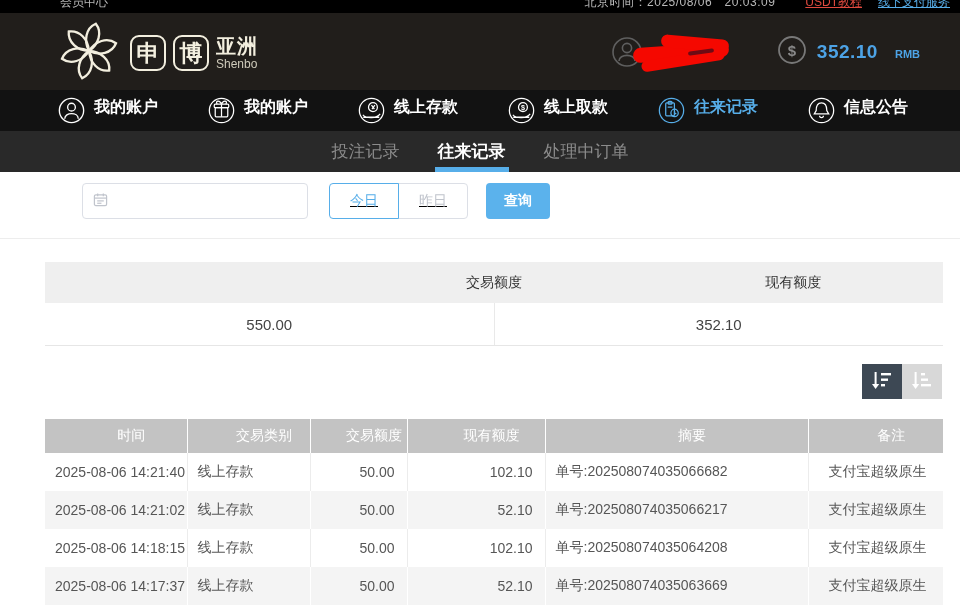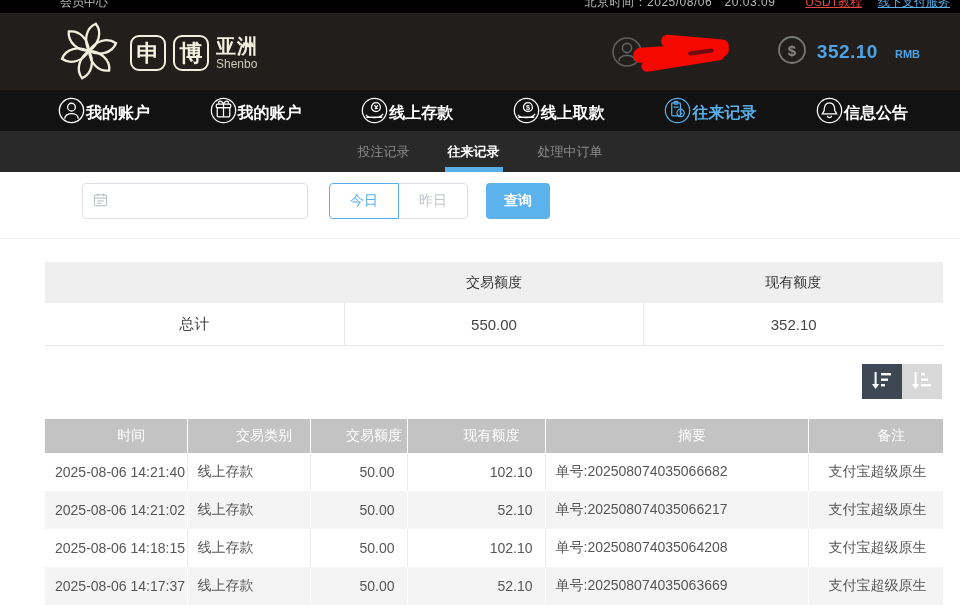--- a/index.html
+++ b/index.html
@@ -29,36 +29,36 @@
   .scr { position:absolute; background:#f50800; border-radius:8px; }
   .scr1 { left:0; top:9px; width:96px; height:15px; transform:rotate(-4deg); }
   .scr2 { left:28px; top:1px; width:68px; height:13px; transform:rotate(5deg); }
   .scr3 { left:8px; top:19px; width:84px; height:11px; transform:rotate(-9deg); }
   .scr4 { left:55px; top:14px; width:26px; height:4px; background:#6d0b14; transform:rotate(-8deg); border-radius:2px;}
   .balance { display:flex; align-items:center; margin-left:46px; }
   .balance-amt { color:#4da3e6; font-size:19px; font-weight:bold; margin-left:10px; letter-spacing:.5px; }
   .balance-cur { color:#4da3e6; font-size:11px; font-weight:bold; margin-left:17px; margin-top:4px; }
   
   .nav { position:absolute; top:90px; left:0; right:0; height:41px; background:#121212; display:flex; align-items:center; justify-content:space-between; padding:0 52px 0 58px; }
-  .nav-item { display:flex; align-items:flex-end; gap:1px; color:#fff; font-size:16px; font-weight:bold; cursor:pointer; white-space:nowrap; }
+  .nav-item { display:flex; align-items:flex-start; gap:9px; color:#fff; font-size:16px; font-weight:bold; cursor:pointer; white-space:nowrap; }
   .nav-item.active { color:#57aee9; }
   .nav-item svg { display:block; }
   
   .subtabs { position:absolute; top:131px; left:0; right:0; height:41px; background:#292929; display:flex; align-items:stretch; justify-content:center; gap:38px; }
-  .subtab { display:flex; align-items:center; color:#8c8c8c; font-size:13px; cursor:pointer; position:relative; }
+  .subtab { display:flex; align-items:center; color:#8c8c8c; font-size:17px; cursor:pointer; position:relative; }
   .subtab.active { color:#fff; font-weight:bold; }
   .subtab.active::after { content:""; position:absolute; left:-3px; right:-3px; bottom:0; height:5px; background:#57aee9; }
   
   .filter-row { position:absolute; top:183px; left:60px; height:36px; display:flex; align-items:center; }
   .select-box { width:180px; height:36px; border:1px solid #dcdfe6; border-radius:4px; position:relative; display:flex; align-items:center; padding:0 26px 0 6px; cursor:pointer; background:#fff; }
   .tag { background:#e9f4fc; color:#5fb0e8; font-size:13px; padding:3px 7px; border-radius:3px; display:flex; align-items:center; gap:6px; }
   .tag-close { color:#a9cfec; font-size:12px; cursor:pointer; line-height:1; }
   .caret { position:absolute; right:10px; top:14px; width:0; height:0; border-left:5px solid transparent; border-right:5px solid transparent; border-top:6px solid #c0c4cc; }
   .date-box { margin-left:22px; width:226px; height:36px; border:1px solid #dcdfe6; border-radius:4px; display:flex; align-items:center; gap:9px; padding:0 10px; color:#9aa0a6; font-size:14px; cursor:pointer; background:#fff; }
-  .quick-group { margin-left:21px; display:flex; }
+  .quick-group { margin-left:21px; display:flex;text-decoration:underline; }
   .quick-btn { width:70px; height:36px; background:#fff; border:1px solid #dcdfe6; color:#c0c4cc; font-size:14px; display:flex; align-items:center; justify-content:center; cursor:pointer; margin-left:-1px; position:relative; }
   .quick-btn:first-child { border-radius:4px 0 0 4px; margin-left:0; }
   .quick-btn:last-child { border-radius:0 4px 4px 0; }
   .quick-btn.active { border-color:#57aee9; color:#57aee9; z-index:1; }
   .search-btn { margin-left:18px; width:64px; height:36px; background:#5bb2ec; border:none; border-radius:4px; color:#fff; font-size:14px; font-weight:bold; cursor:pointer; }
   .hr-line { position:absolute; top:238px; left:0; right:0; border-top:1px solid #ededed; }
   
   .summary { position:absolute; top:262px; left:45px; width:898px; font-size:14px; }
   .summary-head { display:flex; height:41px; background:#efefef; color:#333; }
   .summary-head > div { flex:1; display:flex; align-items:center; justify-content:center; }
@@ -242,21 +242,20 @@
 </div>
 <div class="hr-line"></div>
 
 <div class="summary">
   <div class="summary-head">
     <div></div>
     <div>交易额度</div>
     <div>现有额度</div>
   </div>
   <div class="summary-body">
-    <div>总计</div>
     <div>550.00</div>
     <div>352.10</div>
   </div>
 </div>
 
 <div class="sort-btns">
   <div class="sort-btn dark">
     <span>
       <svg width="22" height="22" viewBox="0 0 22 22" fill="#fff">
         <rect x="3.6" y="3" width="2" height="13"></rect>

